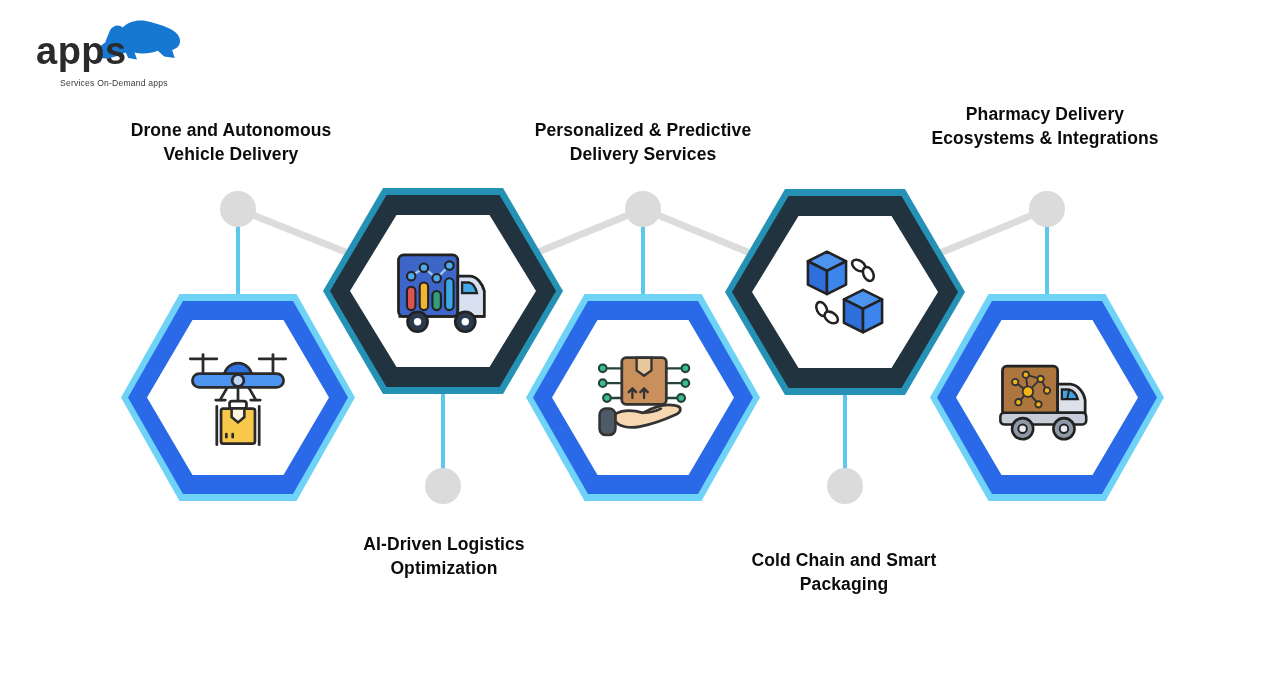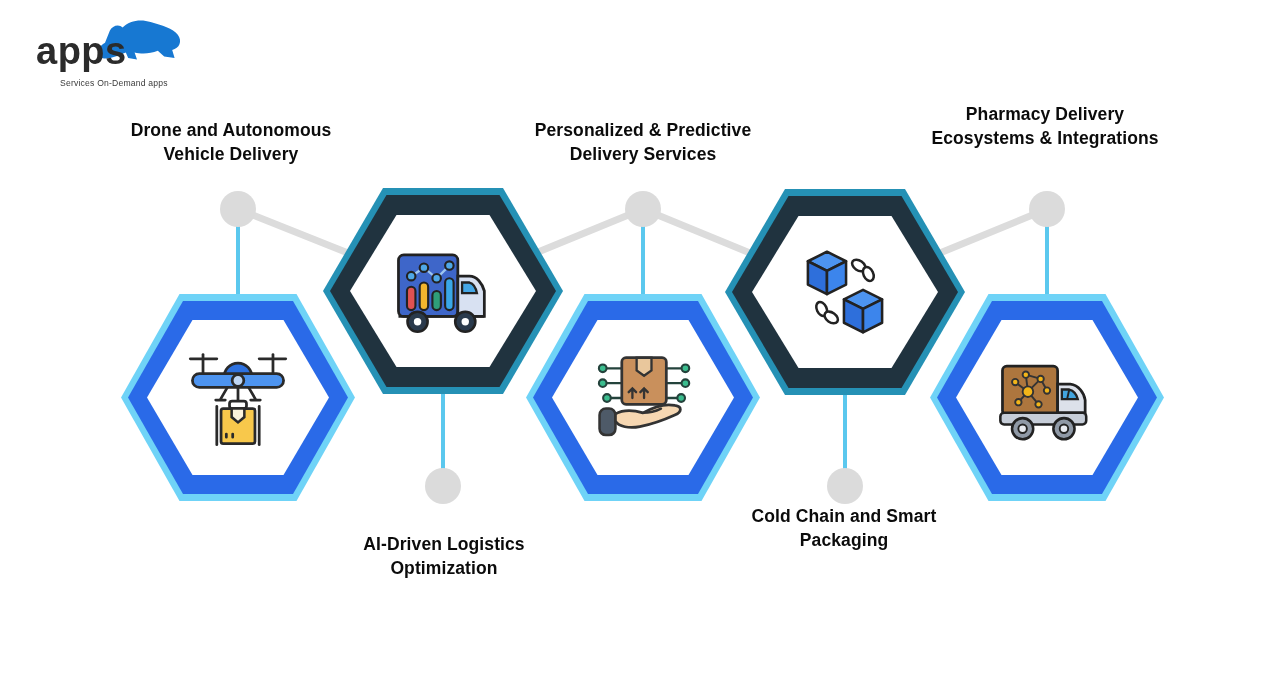--- a/index.html
+++ b/index.html
@@ -11,21 +11,21 @@
   .logo .rhino{position:absolute;left:55px;top:8px;width:112px;height:56px;}
   .logo .brand{position:absolute;left:6px;top:22px;font-size:38px;font-weight:bold;color:#2b2b2b;letter-spacing:0.5px;line-height:1;}
   .logo .tagline{position:absolute;left:30px;top:68px;font-size:8.6px;color:#3a3a3a;letter-spacing:0.2px;white-space:nowrap;}
 
   
   .item-label{position:absolute;width:310px;text-align:center;font-size:17.5px;font-weight:bold;
     color:#0b0b0b;line-height:24px;white-space:pre-line;z-index:3;letter-spacing:0.1px;}
   .label-1{left:76px;top:118px;}
   .label-2{left:289px;top:532px;}
   .label-3{left:488px;top:118px;}
-  .label-4{left:689px;top:504px;text-align:center;}
+  .label-4{left:689px;top:548px;text-align:center;}
   .label-5{left:890px;top:102px;}
 
   
   .connectors{position:absolute;left:0;top:0;z-index:1;}
 
   
   .hexagon{position:absolute;z-index:2;}
   .hex-shape{clip-path:polygon(0% 50%, 25% 0%, 75% 0%, 100% 50%, 75% 100%, 25% 100%);}
   .hex-outer{position:absolute;inset:0;}
   .hex-mid{position:absolute;inset:7px;}

